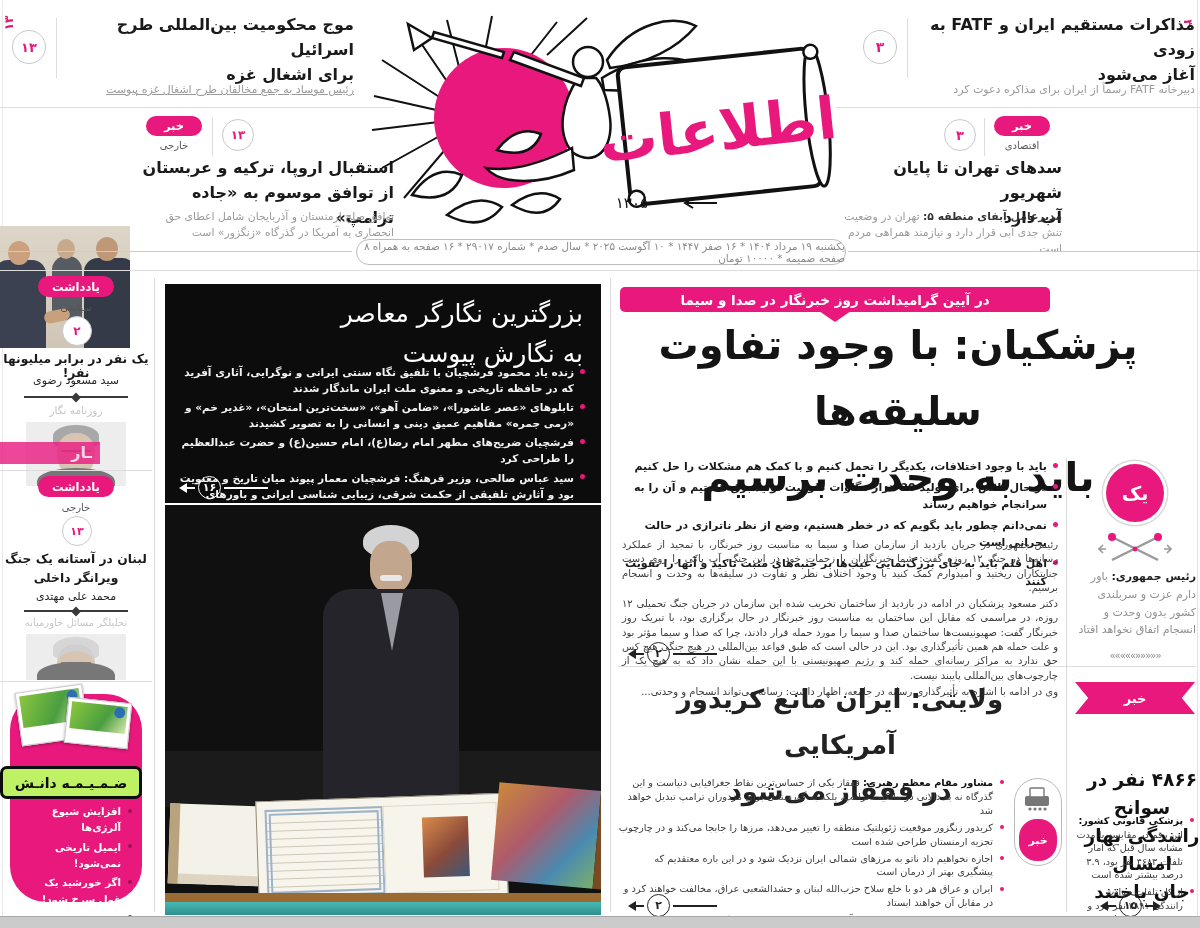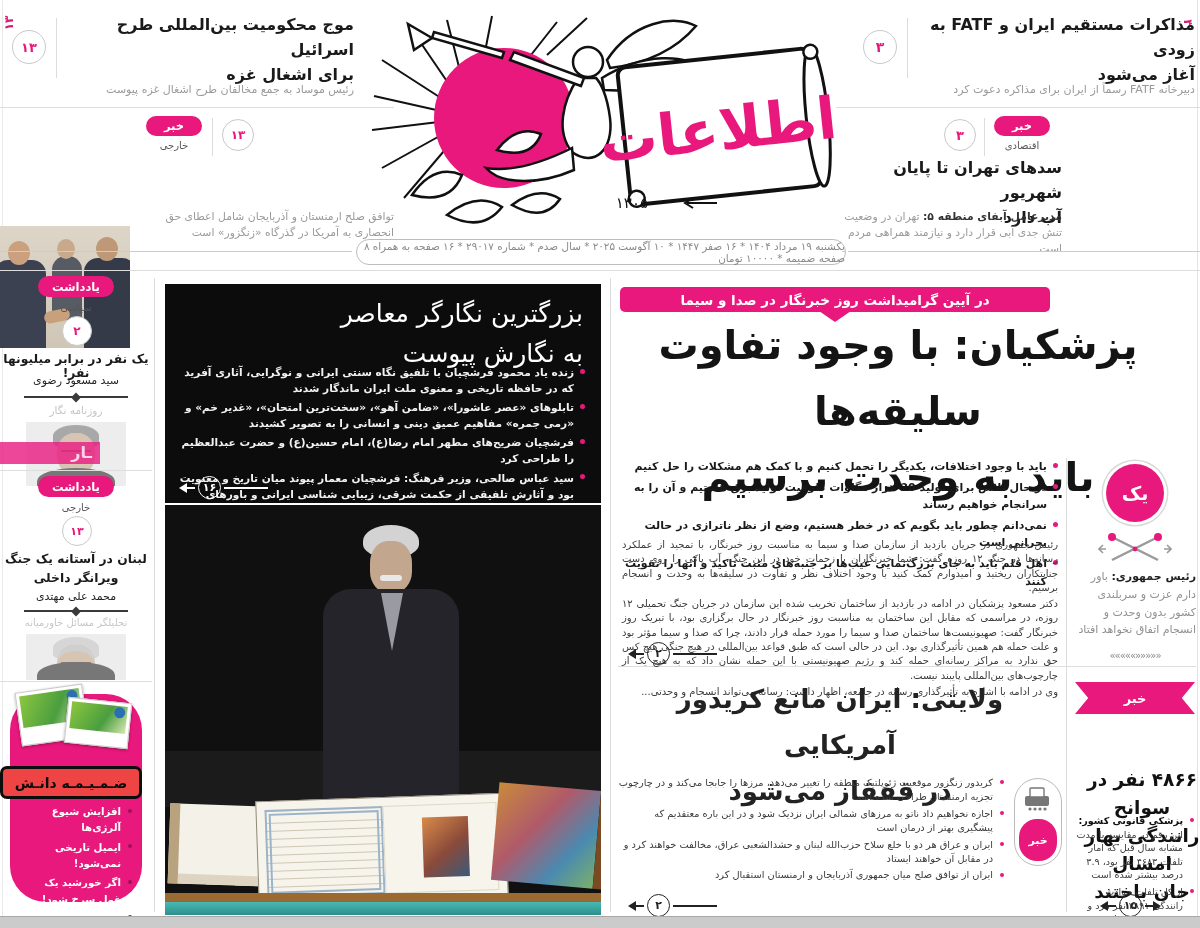--- a/index.html
+++ b/index.html
@@ -84,21 +84,21 @@
   .f-board{position:absolute;left:0;top:388px;width:436px;height:9px;background:#9a6a33;}
   .f-table{position:absolute;left:0;top:397px;width:436px;height:13px;background:linear-gradient(#49b8b2,#2e8f8f);}
   
   #ph-hand{position:absolute;left:0;top:113px;width:130px;height:122px;background:linear-gradient(#ddd6c8,#cfc6b6);overflow:hidden;}
   .hs{position:absolute;border-radius:14px 14px 0 0;}
   
   #supp-capsule{position:absolute;left:10px;top:694px;width:132px;height:208px;background:#e8187c;border-radius:36px;}
   .mag{position:absolute;background:#fff;border:1px solid #c9c9c9;box-shadow:0 1px 3px rgba(0,0,0,.35);}
   .mag .m-img{position:absolute;left:3px;right:3px;top:3px;height:62%;background:linear-gradient(120deg,#8cc63f,#4a9e3f 60%,#d7e8b0);}
   .mag .m-dot{position:absolute;top:4px;right:5px;width:11px;height:11px;border-radius:50%;background:#2b6fb3;}
-  #supp-label{position:absolute;left:0;top:766px;width:136px;height:27px;background:#ef4444;border:3px solid #0d0d0d;border-radius:7px;
+  #supp-label{position:absolute;left:0;top:766px;width:136px;height:27px;background:#bef264;border:3px solid #0d0d0d;border-radius:7px;
         display:flex;align-items:center;justify-content:center;font-weight:bold;font-size:14px;color:#0d0d0d;}
   #supp-items{position:absolute;left:20px;top:804px;width:112px;font-size:10.2px;font-weight:bold;color:#fff;line-height:1.6;text-align:right;}
   #supp-items li::before{background:#9e1355;}
   .stamp{position:absolute;left:0;top:442px;width:92px;height:22px;background:rgba(233,30,130,.82);color:#ffd3e8;
         font-weight:bold;font-size:16px;line-height:21px;overflow:hidden;padding-right:8px;}
   #bottom-strip{position:absolute;left:0;top:916px;width:1200px;height:12px;background:#cbcbcb;border-top:1px solid #a8a8a8;}
   .edge-mark{position:absolute;color:#d81a74;font-weight:bold;font-size:12px;}
   #dateline{position:absolute;left:356px;top:239px;width:488px;height:24px;border:1px solid #bdbdbd;border-radius:13px;
         display:flex;align-items:center;justify-content:center;font-size:10.4px;color:#8a8a8a;background:#fff;}
 </style>
@@ -122,21 +122,21 @@
     <div class="subtitle" style="left:62px;right:0;top:72px;">دبیرخانه FATF رسماً از ایران برای مذاکره دعوت کرد</div>
   </div>
 
   <div class="abs topstory" style="left:6px;top:10px;width:348px;height:96px;">
     <div class="circle-num" style="position:absolute;left:6px;top:20px;width:32px;height:32px;font-size:13px;">۱۳</div>
     <div class="vline" style="left:50px;top:8px;height:60px;"></div>
     <div class="title" style="left:60px;right:0;top:2px;">
       <div>موج محکومیت بین‌المللی طرح اسرائیل</div>
       <div>برای اشغال غزه</div>
     </div>
-    <div class="subtitle" style="left:60px;right:0;top:72px;">رئیس موساد به جمع مخالفان طرح اشغال غزه پیوست</div>
+    <div class="subtitle" style="left:60px;right:0;top:72px;text-decoration:underline;">رئیس موساد به جمع مخالفان طرح اشغال غزه پیوست</div>
   </div>
 
   <div class="hline" style="left:0;top:107px;width:394px;"></div>
   <div class="hline" style="left:836px;top:107px;width:364px;"></div>
 
   <div class="abs" style="left:836px;top:113px;width:364px;height:125px;">
 
     <div class="pill" style="position:absolute;left:158px;top:3px;width:56px;height:20px;">خبر</div>
     <div class="kicker-sec" style="position:absolute;left:158px;top:27px;width:56px;">اقتصادی</div>
     <div class="vline" style="left:148px;top:5px;height:38px;"></div>
@@ -158,20 +158,24 @@
       <div class="hs" style="left:52px;top:30px;width:30px;height:64px;background:#565b64;"></div>
       <div class="hs" style="left:57px;top:13px;width:18px;height:20px;background:#c9a98c;border-radius:50%;"></div>
       <div class="hs" style="left:84px;top:32px;width:52px;height:90px;background:#343a47;"></div>
       <div class="hs" style="left:96px;top:11px;width:22px;height:24px;background:#bf9878;border-radius:50%;"></div>
       <div class="hs" style="left:44px;top:84px;width:26px;height:12px;background:#c9a07c;border-radius:6px;transform:rotate(-12deg);"></div>
     </div>
     <div class="pill" style="position:absolute;left:146px;top:3px;width:56px;height:20px;">خبر</div>
     <div class="kicker-sec" style="position:absolute;left:146px;top:27px;width:56px;">خارجی</div>
     <div class="vline" style="left:212px;top:5px;height:38px;"></div>
     <div class="circle-num" style="position:absolute;left:222px;top:6px;width:30px;height:30px;font-size:12px;">۱۳</div>
+    <div style="position:absolute;left:138px;width:256px;top:42px;font-size:16px;line-height:25px;font-weight:bold;text-align:right;">
+      <div>استقبال اروپا، ترکیه و عربستان</div>
+      <div>از توافق موسوم به «جاده ترامپ»</div>
+    </div>
     <div class="sub" style="position:absolute;left:138px;width:256px;top:96px;font-size:10.8px;line-height:16px;text-align:right;">توافق صلح ارمنستان و آذربایجان شامل اعطای حق انحصاری به آمریکا در گذرگاه «زنگزور» است</div>
   </div>
 
   <div class="abs" style="left:352px;top:0;width:492px;height:236px;">
     <svg width="492" height="236" viewBox="0 0 492 236">
       <g stroke="#111" stroke-width="2">
         <line x1="120" y1="118" x2="30" y2="60"></line>
           <line x1="120" y1="118" x2="22" y2="96"></line>
         <line x1="120" y1="118" x2="20" y2="130"></line>
           <line x1="120" y1="118" x2="30" y2="168"></line>
@@ -366,20 +370,21 @@
       <rect x="3" y="10" width="24" height="10" rx="2" fill="#777"></rect>
       <rect x="8" y="2" width="14" height="9" rx="1" fill="#fff" stroke="#777" stroke-width="1.4"></rect>
       <circle cx="8" cy="23" r="1.6" fill="#777"></circle>
         <circle cx="13" cy="23" r="1.6" fill="#777"></circle>
       <circle cx="18" cy="23" r="1.6" fill="#777"></circle>
         <circle cx="23" cy="23" r="1.6" fill="#777"></circle>
     </svg>
     <div class="vb-pink">خبر</div>
   </div>
   <ul class="dots small" style="position:absolute;left:618px;top:776px;width:386px;font-size:9.8px;line-height:1.42;color:#3a3a3a;text-align:right;">
+    <li><b style="color:#111;">مشاور مقام معظم رهبری:</b> <span>قفقاز یکی از حساس‌ترین نقاط جغرافیایی دنیاست و این گذرگاه نه به دالانی در مالکیت ترامپ، بلکه به گورستانی برای مزدوران ترامپ تبدیل خواهد شد</span></li>
     <li>کریدور زنگزور موقعیت ژئوپلتیک منطقه را تغییر می‌دهد، مرزها را جابجا می‌کند و در چارچوب تجزیه ارمنستان طراحی شده است</li>
     <li>اجازه نخواهیم داد ناتو به مرزهای شمالی ایران نزدیک شود و در این باره معتقدیم که پیشگیری بهتر از درمان است</li>
     <li>ایران و عراق هر دو با خلع سلاح حزب‌الله لبنان و حشدالشعبی عراق، مخالفت خواهند کرد و در مقابل آن خواهند ایستاد</li>
     <li>ایران از توافق صلح میان جمهوری آذربایجان و ارمنستان استقبال کرد</li>
   </ul>
   <div class="cont" style="left:628px;top:894px;">
     <span class="tip"></span>
       <span class="ln s"></span>
     <span class="c">۲</span>
       <span class="ln l"></span>

